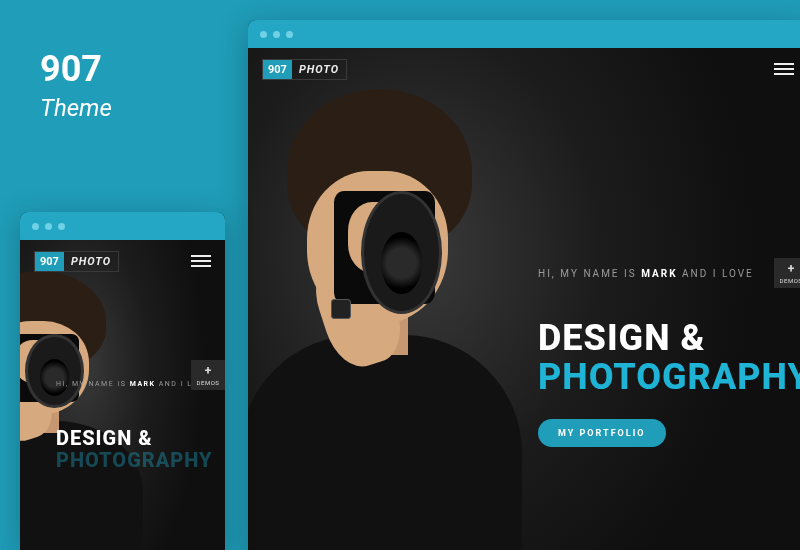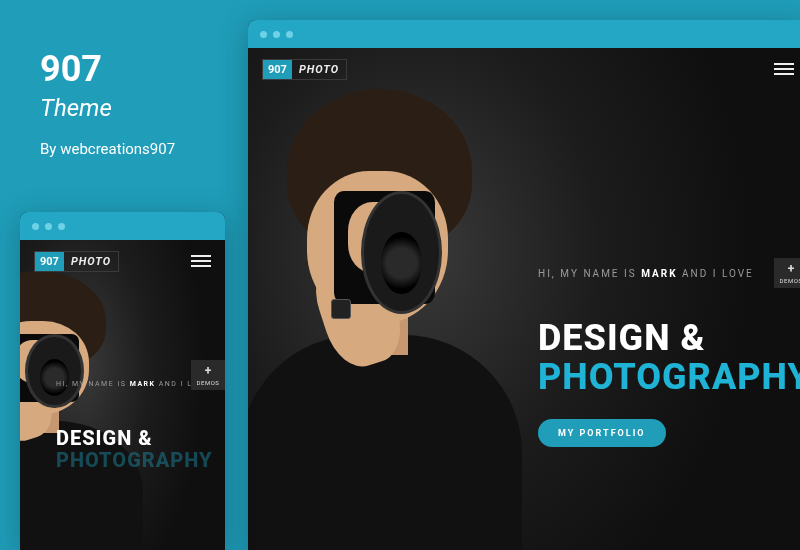--- a/index.html
+++ b/index.html
@@ -201,21 +201,20 @@
 .demos .lbl  { font-size: 6px; letter-spacing: 0.5px; margin-top: 2px; }
 .browser.desktop .demos { top: 210px; }
 .browser.mobile  .demos { top: 120px; }
 </style>
 </head>
 <body>
 
 <div class="header-text">
   <div class="title">907</div>
   <div class="subtitle">Theme</div>
-  <div class="author">By webcreations907</div>
 </div>
 
 <div class="browser desktop">
   <div class="titlebar">
     <div class="dot"></div>
     <div class="dot"></div>
     <div class="dot"></div>
   </div>
   <div class="viewport">
     <div class="photographer">

